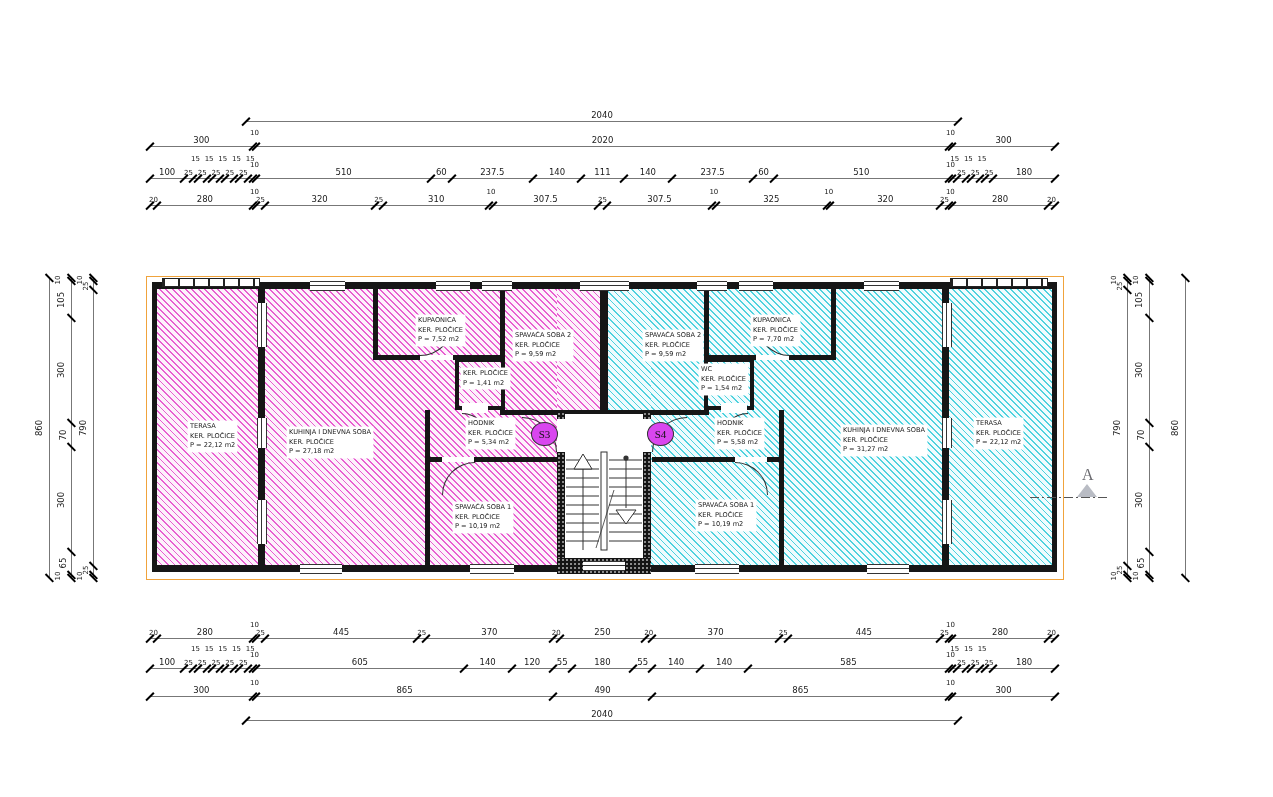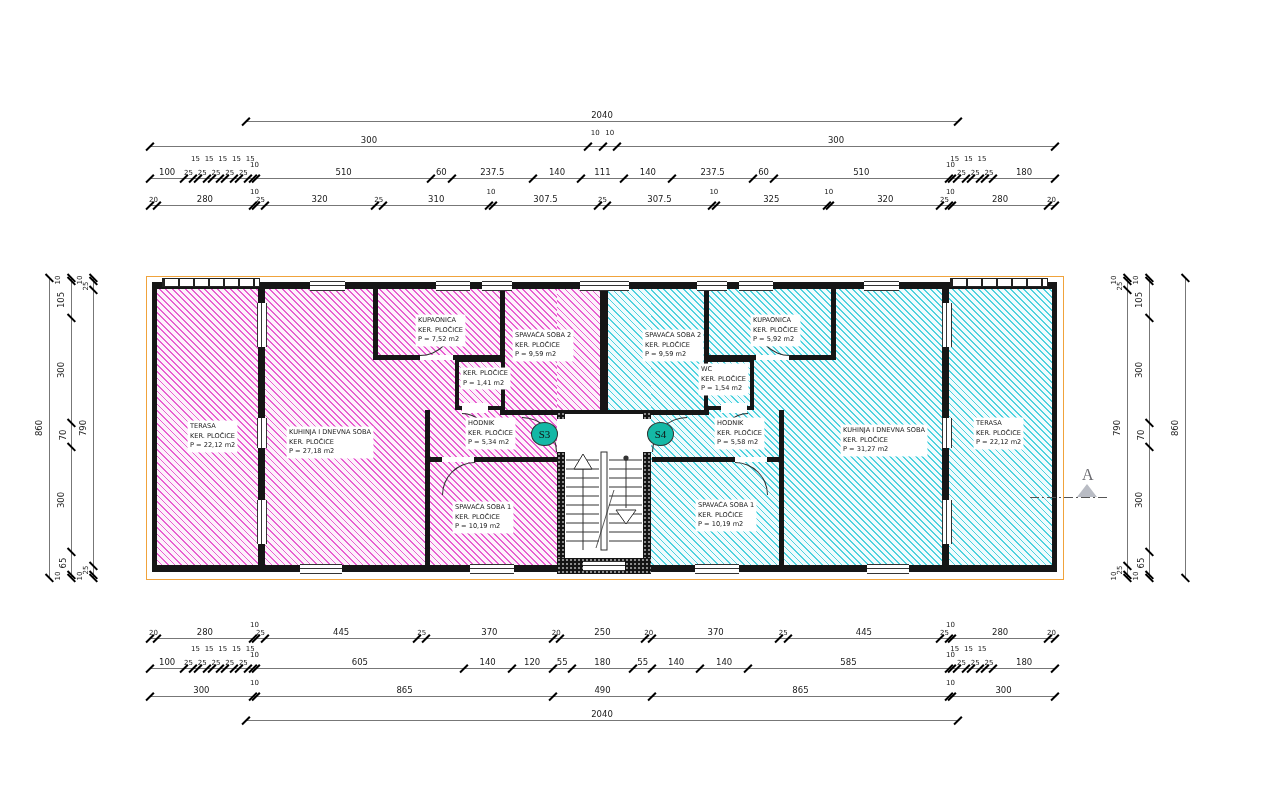--- a/index.html
+++ b/index.html
@@ -37,21 +37,21 @@
   .arc.bl{border-right:none;border-top:none;border-bottom-left-radius:100%;}
   .arc.br{border-left:none;border-top:none;border-bottom-right-radius:100%;}
 
   
   .room-label{position:absolute;background:#fff;padding:1px 2px;font-size:6.6px;line-height:1.45;
               color:#222;white-space:nowrap;box-shadow:0 0 0 .5px rgba(255,255,255,.9);}
   .room-label span{display:block;}
   .room-label span:empty{display:none;}
 
   
-  .scircle{position:absolute;width:25px;height:22px;border:1px solid #333;border-radius:50%;background:#14b8a6;
+  .scircle{position:absolute;width:25px;height:22px;border:1px solid #333;border-radius:50%;background:#d946ef;
            font-family:"Liberation Serif",serif;font-size:11px;display:flex;align-items:center;justify-content:center;}
 
   
   .sec-a{position:absolute;font-family:"Liberation Serif",serif;font-size:16px;color:#6b6b70;}
   .sec-tri{position:absolute;width:0;height:0;border-left:10px solid transparent;border-right:10px solid transparent;
            border-bottom:13px solid #b9bcC4;}
   .dashdot{position:absolute;height:1.4px;
            background:repeating-linear-gradient(90deg,#555 0 9px,transparent 9px 12px,#555 12px 14px,transparent 14px 17px);}
 
   
@@ -84,20 +84,23 @@
       <div class="seg last" style="flex-grow: 2040;">
         <span class="dlab">2040</span>
       </div>
     </div>
   <div class="chain h" style="left:150px;top:131px;width:905px;">
       <div class="seg" style="flex-grow: 300;">
         <span class="dlab">300</span>
       </div>
       <div class="seg" style="flex-grow: 10;">
         <span class="dlab off1">10</span>
+      </div>
+      <div class="seg" style="flex-grow: 2020;">
+        <span class="dlab">2020</span>
       </div>
       <div class="seg" style="flex-grow: 10;">
         <span class="dlab off1">10</span>
       </div>
       <div class="seg last" style="flex-grow: 300;">
         <span class="dlab">300</span>
       </div>
     </div>
   <div class="chain h" style="left:150px;top:163px;width:905px;">
       <div class="seg" style="flex-grow: 100;">
@@ -639,21 +642,21 @@
   </div>
 
   <div class="room-label" style="left:643px;top:330px;">
     <span>SPAVAĆA SOBA 2</span>
       <span>KER. PLOČICE</span>
       <span>P = 9,59 m2</span>
   </div>
   <div class="room-label" style="left:751px;top:315px;">
     <span>KUPAONICA</span>
       <span>KER. PLOČICE</span>
-      <span>P = 5,92 m2</span>
+      <span>P = 7,70 m2</span>
   </div>
   <div class="room-label" style="left:699px;top:364px;">
     <span>WC</span>
       <span>KER. PLOČICE</span>
       <span>P = 1,54 m2</span>
   </div>
   <div class="room-label" style="left:715px;top:418px;">
     <span>HODNIK</span>
       <span>KER. PLOČICE</span>
       <span>P = 5,58 m2</span>

